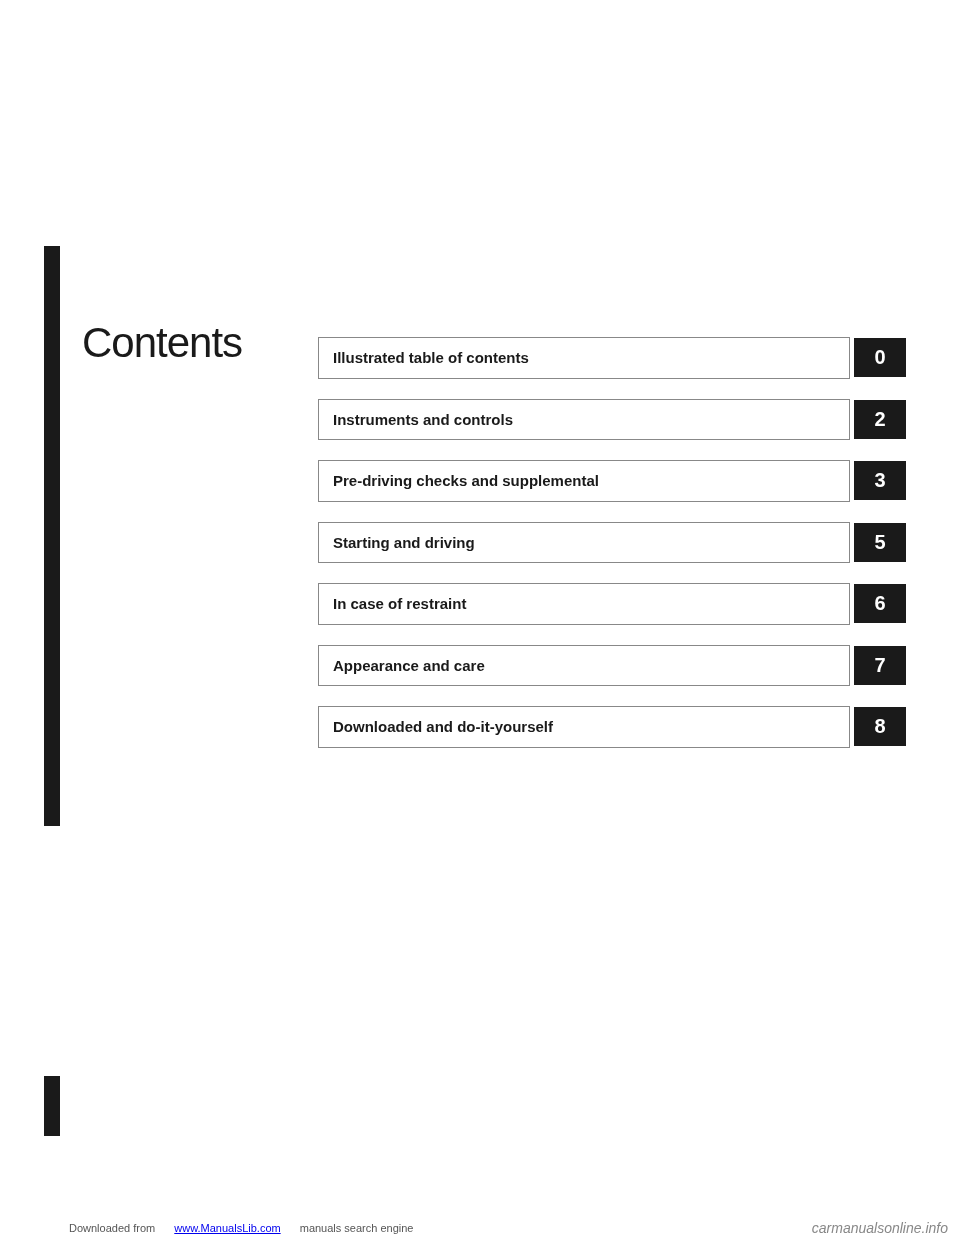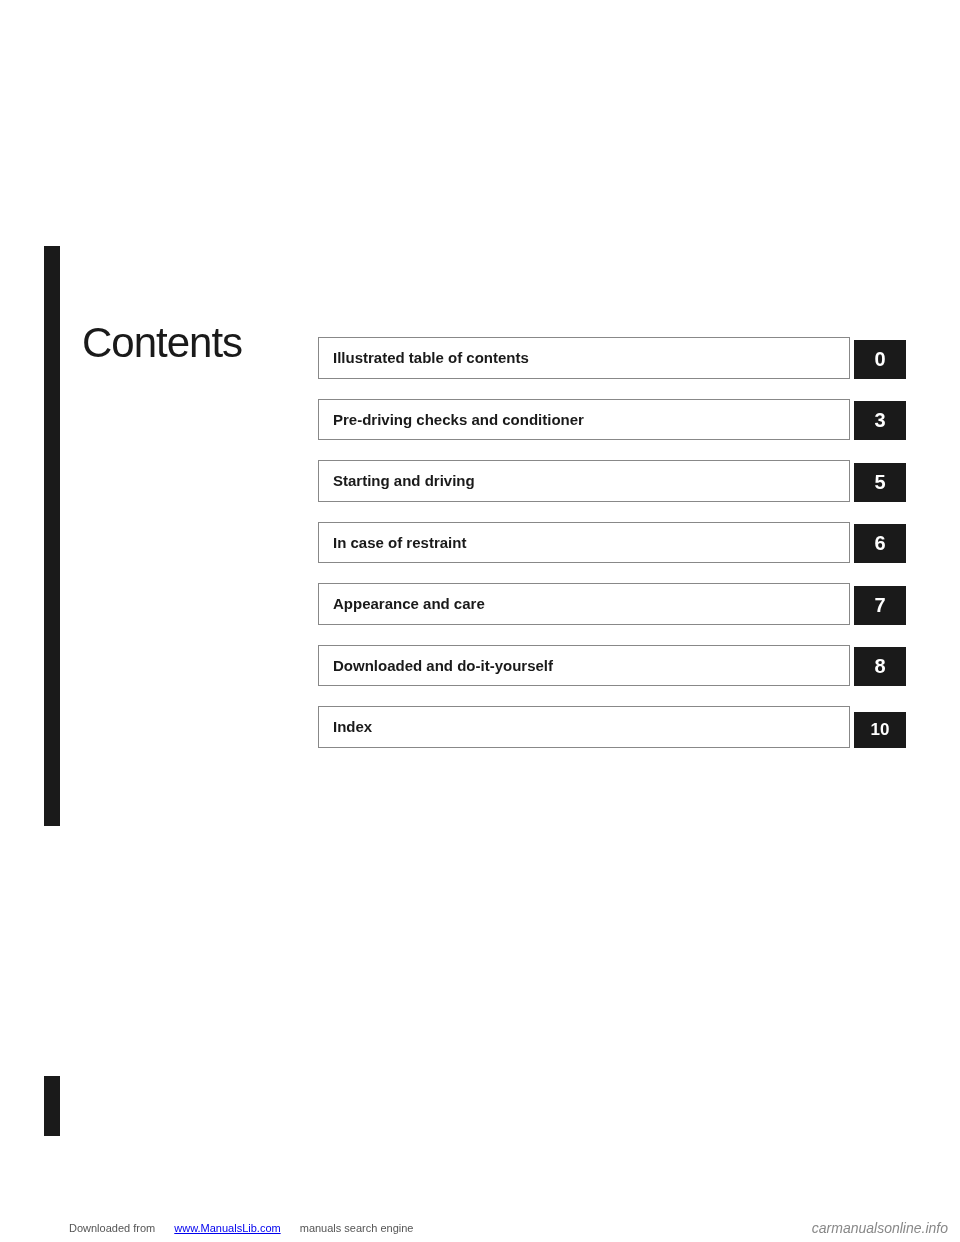--- a/index.html
+++ b/index.html
@@ -54,21 +54,21 @@
 
     .toc-container {
       position: absolute;
       left: 286px;
       top: 305px;
       width: 620px;
     }
 
     .toc-item {
       display: flex;
-      align-items: flex-end;
+      align-items: center;
       margin-bottom: 4px;
       min-height: 52px;
     }
 
     .toc-item.tall {
       min-height: 70px;
     }
 
     .toc-label {
       flex: 1;
@@ -131,43 +131,43 @@
 
   <div class="contents-title">Contents</div>
 
   <div class="toc-container">
 
   <div class="toc-item">
         <div class="toc-label">Illustrated table of contents</div>
         <div class="toc-number">0</div>
       </div>
       <div class="toc-item">
-        <div class="toc-label">Pre-driving checks and conditioner</div>
+        <div class="toc-label">Instruments and controls</div>
+        <div class="toc-number">2</div>
+      </div>
+      <div class="toc-item">
+        <div class="toc-label">Pre-driving checks and supplemental</div>
         <div class="toc-number">3</div>
       </div>
       <div class="toc-item">
         <div class="toc-label">Starting and driving</div>
         <div class="toc-number">5</div>
       </div>
       <div class="toc-item">
         <div class="toc-label">In case of restraint</div>
         <div class="toc-number">6</div>
       </div>
       <div class="toc-item">
         <div class="toc-label">Appearance and care</div>
         <div class="toc-number">7</div>
       </div>
       <div class="toc-item">
         <div class="toc-label">Downloaded and do-it-yourself</div>
         <div class="toc-number">8</div>
       </div>
-      <div class="toc-item">
-        <div class="toc-label">Index</div>
-        <div class="toc-number large">10</div>
-      </div>
     </div>
 
   <div class="footer-text">
     <div>
       <span>Downloaded from </span><a href="#">www.ManualsLib.com</a><span>  manuals search engine</span>
     </div>
     <div class="footer-right">carmanualsonline.info</div>
   </div>
 
 </div>

